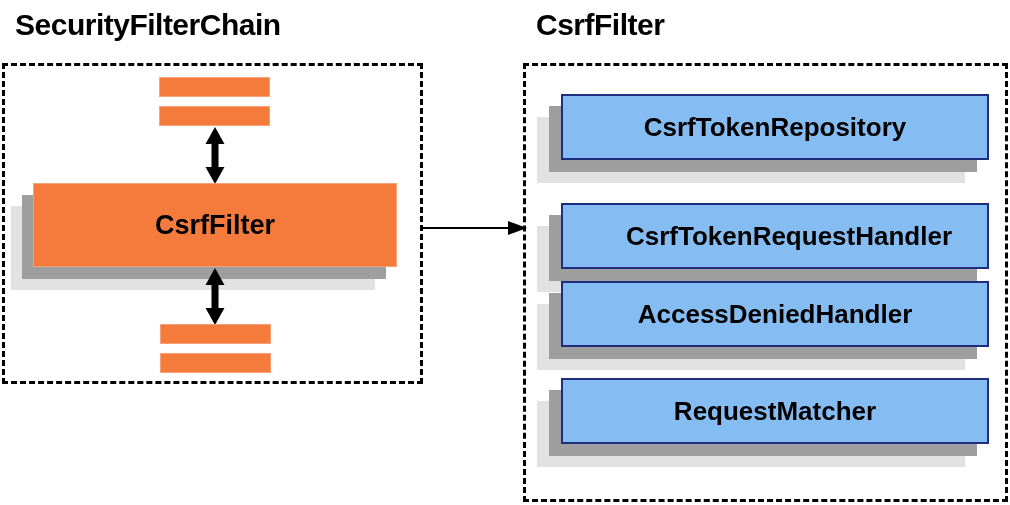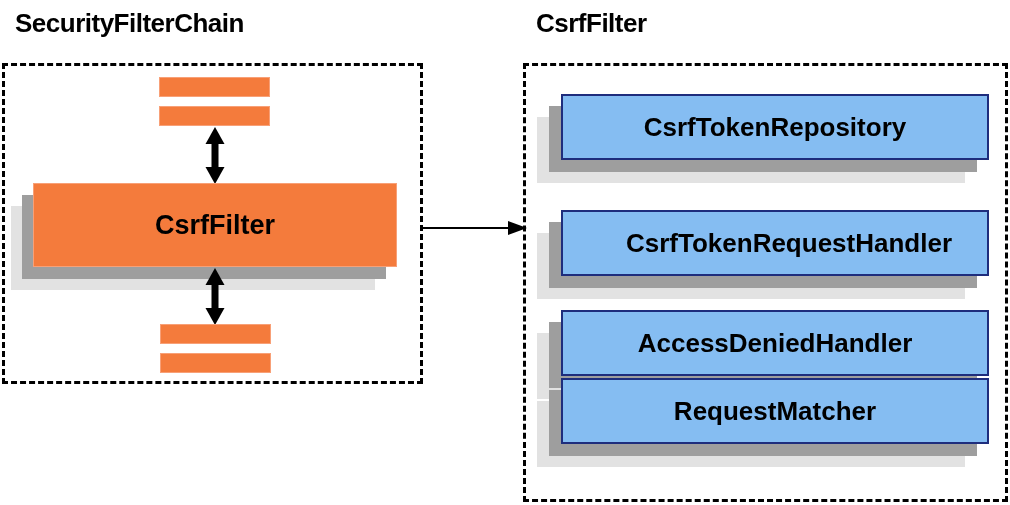--- a/index.html
+++ b/index.html
@@ -9,21 +9,21 @@
   .canvas {
     position: relative;
     width: 1010px;
     height: 505px;
     background: var(--canvas-bg, #ffffff);
     overflow: hidden;
   }
 
   .title {
     position: absolute;
-    font-size: 26px;
+    font-size: 30px;
     font-weight: 700;
     color: #000000;
     letter-spacing: -0.5px;
     white-space: nowrap;
   }
 
   .dashed-container {
     position: absolute;
     border: 3px dashed #000000;
     background: transparent;
@@ -117,25 +117,25 @@
     <line x1="0" y1="9" x2="87" y2="9" stroke="#000000" stroke-width="1.8"></line>
     <polygon points="85,2 104,9 85,16" fill="#000000"></polygon>
   </svg>
 
   <div class="dashed-container right-detail">
 
     <div class="blue-box" style="top:28px;">
       <span>CsrfTokenRepository</span>
     </div>
 
-    <div class="blue-box" style="top:144px;padding-left:28px;">
+    <div class="blue-box" style="top:137px;padding-left:28px;">
       <span>CsrfTokenRequestHandler</span>
     </div>
 
-    <div class="blue-box" style="top:244px;">
+    <div class="blue-box" style="top:215px;">
       <span>AccessDeniedHandler</span>
     </div>
 
     <div class="blue-box" style="top:312px;">
       <span>RequestMatcher</span>
     </div>
   </div>
 
 </div>
 

